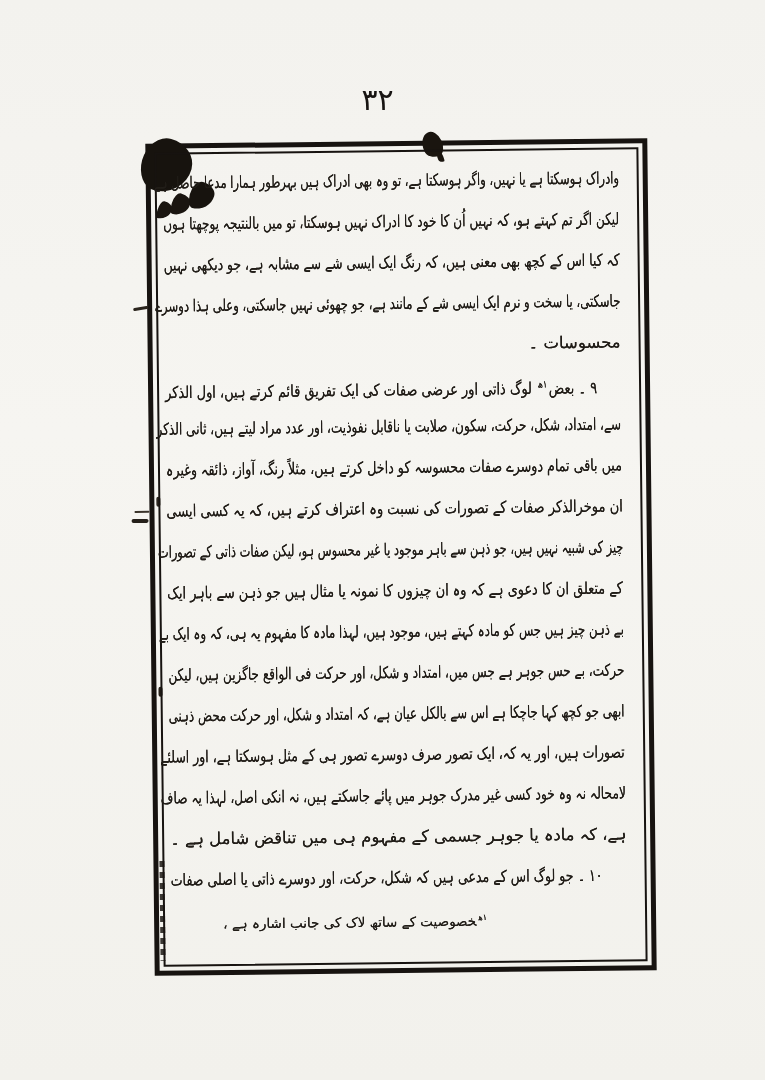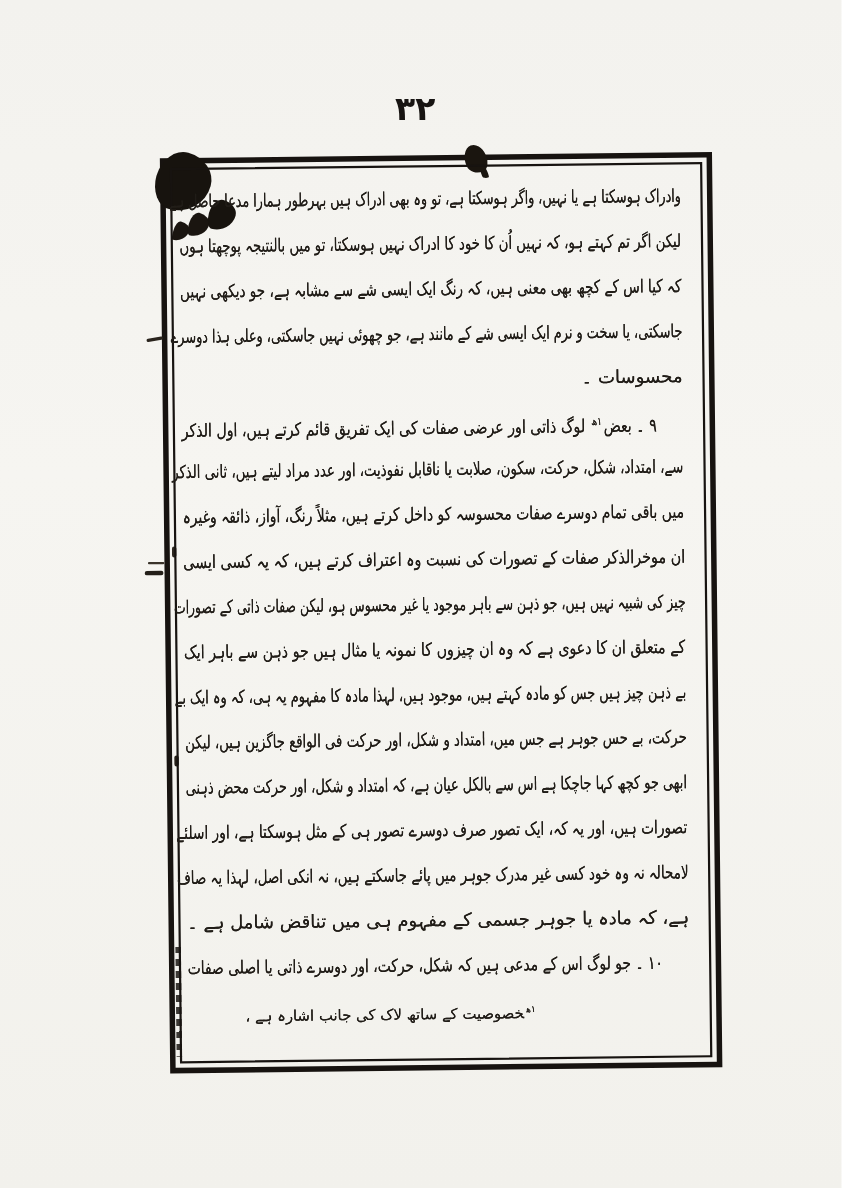--- a/index.html
+++ b/index.html
@@ -4,21 +4,21 @@
 <style>
   html,body{margin:0;padding:0;}
   body{
     width:765px;height:1080px;position:relative;overflow:hidden;
     background:linear-gradient(180deg,#f3f2ee 0%,#f6f5f1 40%,#f2f1ec 100%);
     font-family:"DejaVu Sans",sans-serif;
   }
   
   .page-number{
     position:absolute;top:82px;left:0;right:10px;text-align:center;
-    font-size:30px;font-weight:bold;color:#171412;letter-spacing:2px;
+    font-size:30px;font-weight:normal;color:#171412;letter-spacing:2px;
   }
   
   .frame{
     position:absolute;left:150px;top:141px;width:492px;height:822px;
     border:5px solid #171310;transform:rotate(-0.65deg);transform-origin:50% 50%;
   }
   .frame-inner{
     position:absolute;inset:4px;border:2px solid #171310;
   }
   .text-area{

